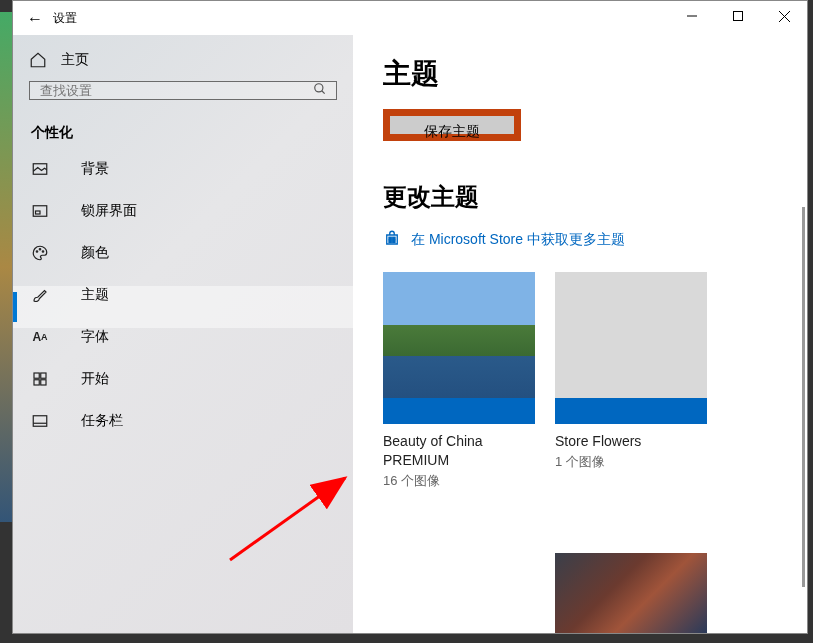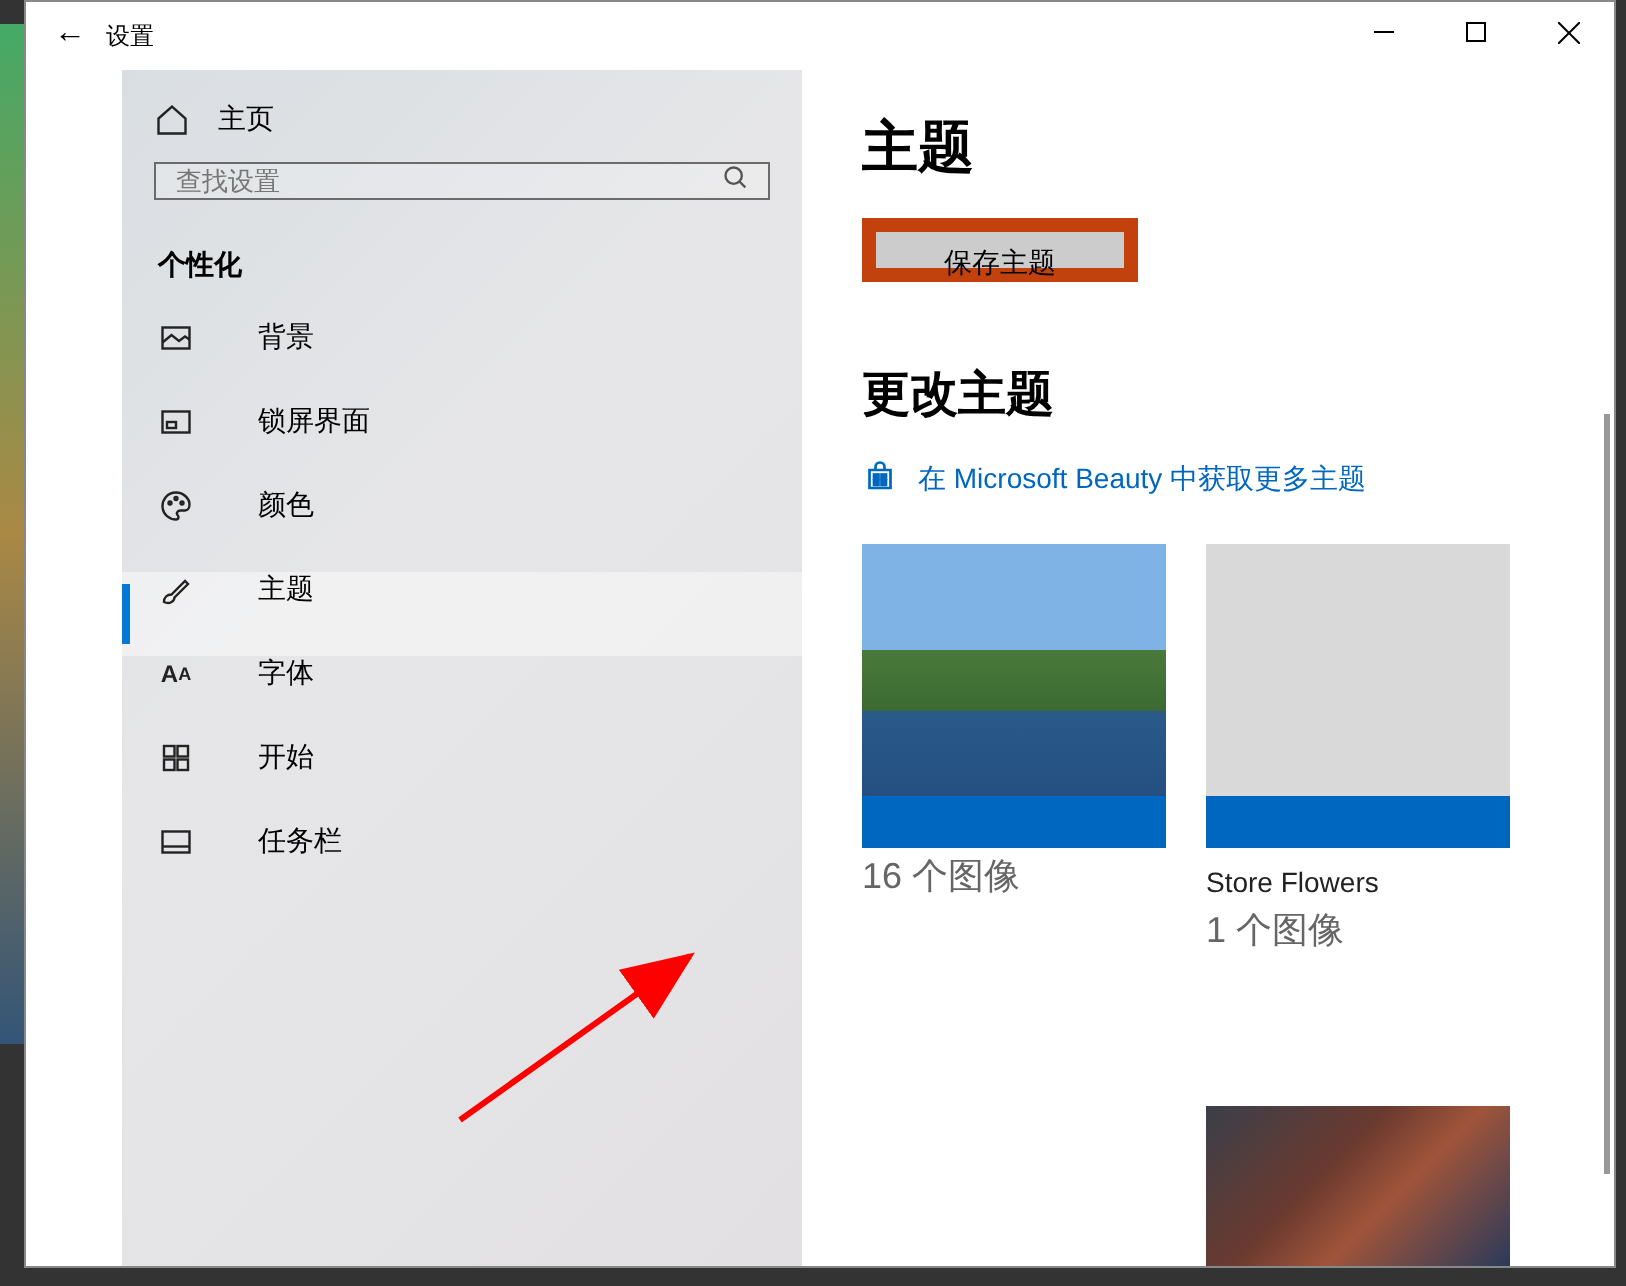--- a/index.html
+++ b/index.html
@@ -45,21 +45,20 @@
   .tb-btn {
     width: 46px; height: 30px;
     display: flex; align-items: center; justify-content: center;
     font-size: 13px;
     color: #000;
   }
   .window-body {
     flex: 1;
     display: flex;
     min-height: 0;
-    padding-left: 48px;
   }
   .sidebar {
     width: 340px;
     background: linear-gradient(135deg, #d9dee2 0%, #e6e6e8 40%, #e2e0e3 100%);
     position: relative;
     padding: 8px 0 0 0;
   }
   .nav-home {
     display: flex; align-items: center; gap: 14px;
     padding: 8px 16px 12px 16px;
@@ -161,21 +160,21 @@
     position: relative;
     overflow: hidden;
   }
   .theme-thumb .accent-bar {
     position: absolute;
     left: 0; right: 0; bottom: 0;
     height: 26px;
     background: #0067c0;
   }
   .theme-name { font-size: 14px; margin-top: 8px; color: #222; line-height: 1.35; }
-  .theme-count { font-size: 18px; color: #666; margin-top: 2px; }
+  .theme-count { font-size: 13px; color: #666; margin-top: 2px; }
   .thumb-img1 {
     background: linear-gradient(#7fb3e6 0%, #7fb3e6 35%, #4a7a3a 35%, #3b6a32 55%, #2a5a8a 55%, #204a7a 100%);
   }
   .scroll-ind {
     position: absolute;
     right: 2px; top: 172px;
     width: 3px; height: 380px;
     background: #999;
   }
   .theme3 {
@@ -323,28 +322,29 @@
         <span>
           <svg class="bag" viewBox="0 0 24 24" fill="none" stroke="#0067c0" stroke-width="1.8">
             <path d="M5 8 H19 V20 H5 Z"></path>
               <path d="M9 8 V6 a3 3 0 0 1 6 0 V8"></path>
             <rect x="8" y="11" width="3" height="3" fill="#0067c0"></rect>
               <rect x="13" y="11" width="3" height="3" fill="#0067c0"></rect>
             <rect x="8" y="15" width="3" height="3" fill="#0067c0"></rect>
               <rect x="13" y="15" width="3" height="3" fill="#0067c0"></rect>
           </svg>
         </span>
-        <span>在 Microsoft Beauty 中获取更多主题</span>
+        <span>在 Microsoft Store 中获取更多主题</span>
       </div>
 
       <div class="themes-row">
         <div class="theme-card">
           <div class="theme-thumb thumb-img1">
             <div class="accent-bar"></div>
           </div>
+          <div class="theme-name">Beauty of China PREMIUM</div>
           <div class="theme-count">16 个图像</div>
         </div>
 
         <div class="theme-card">
           <div class="theme-thumb">
             <div class="accent-bar"></div>
           </div>
           <div class="theme-name">Store Flowers</div>
           <div class="theme-count">1 个图像</div>
         </div>

